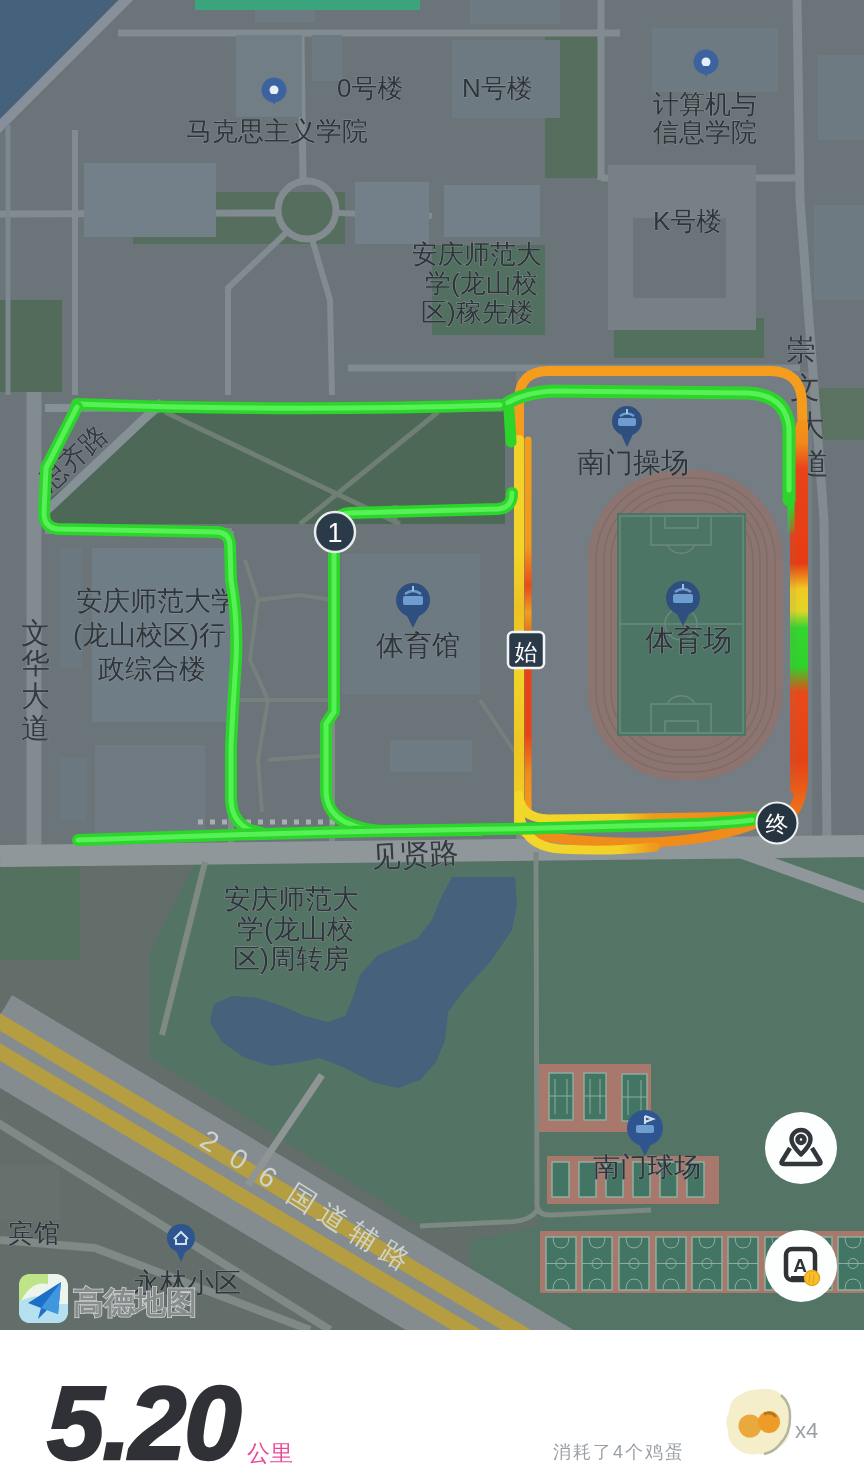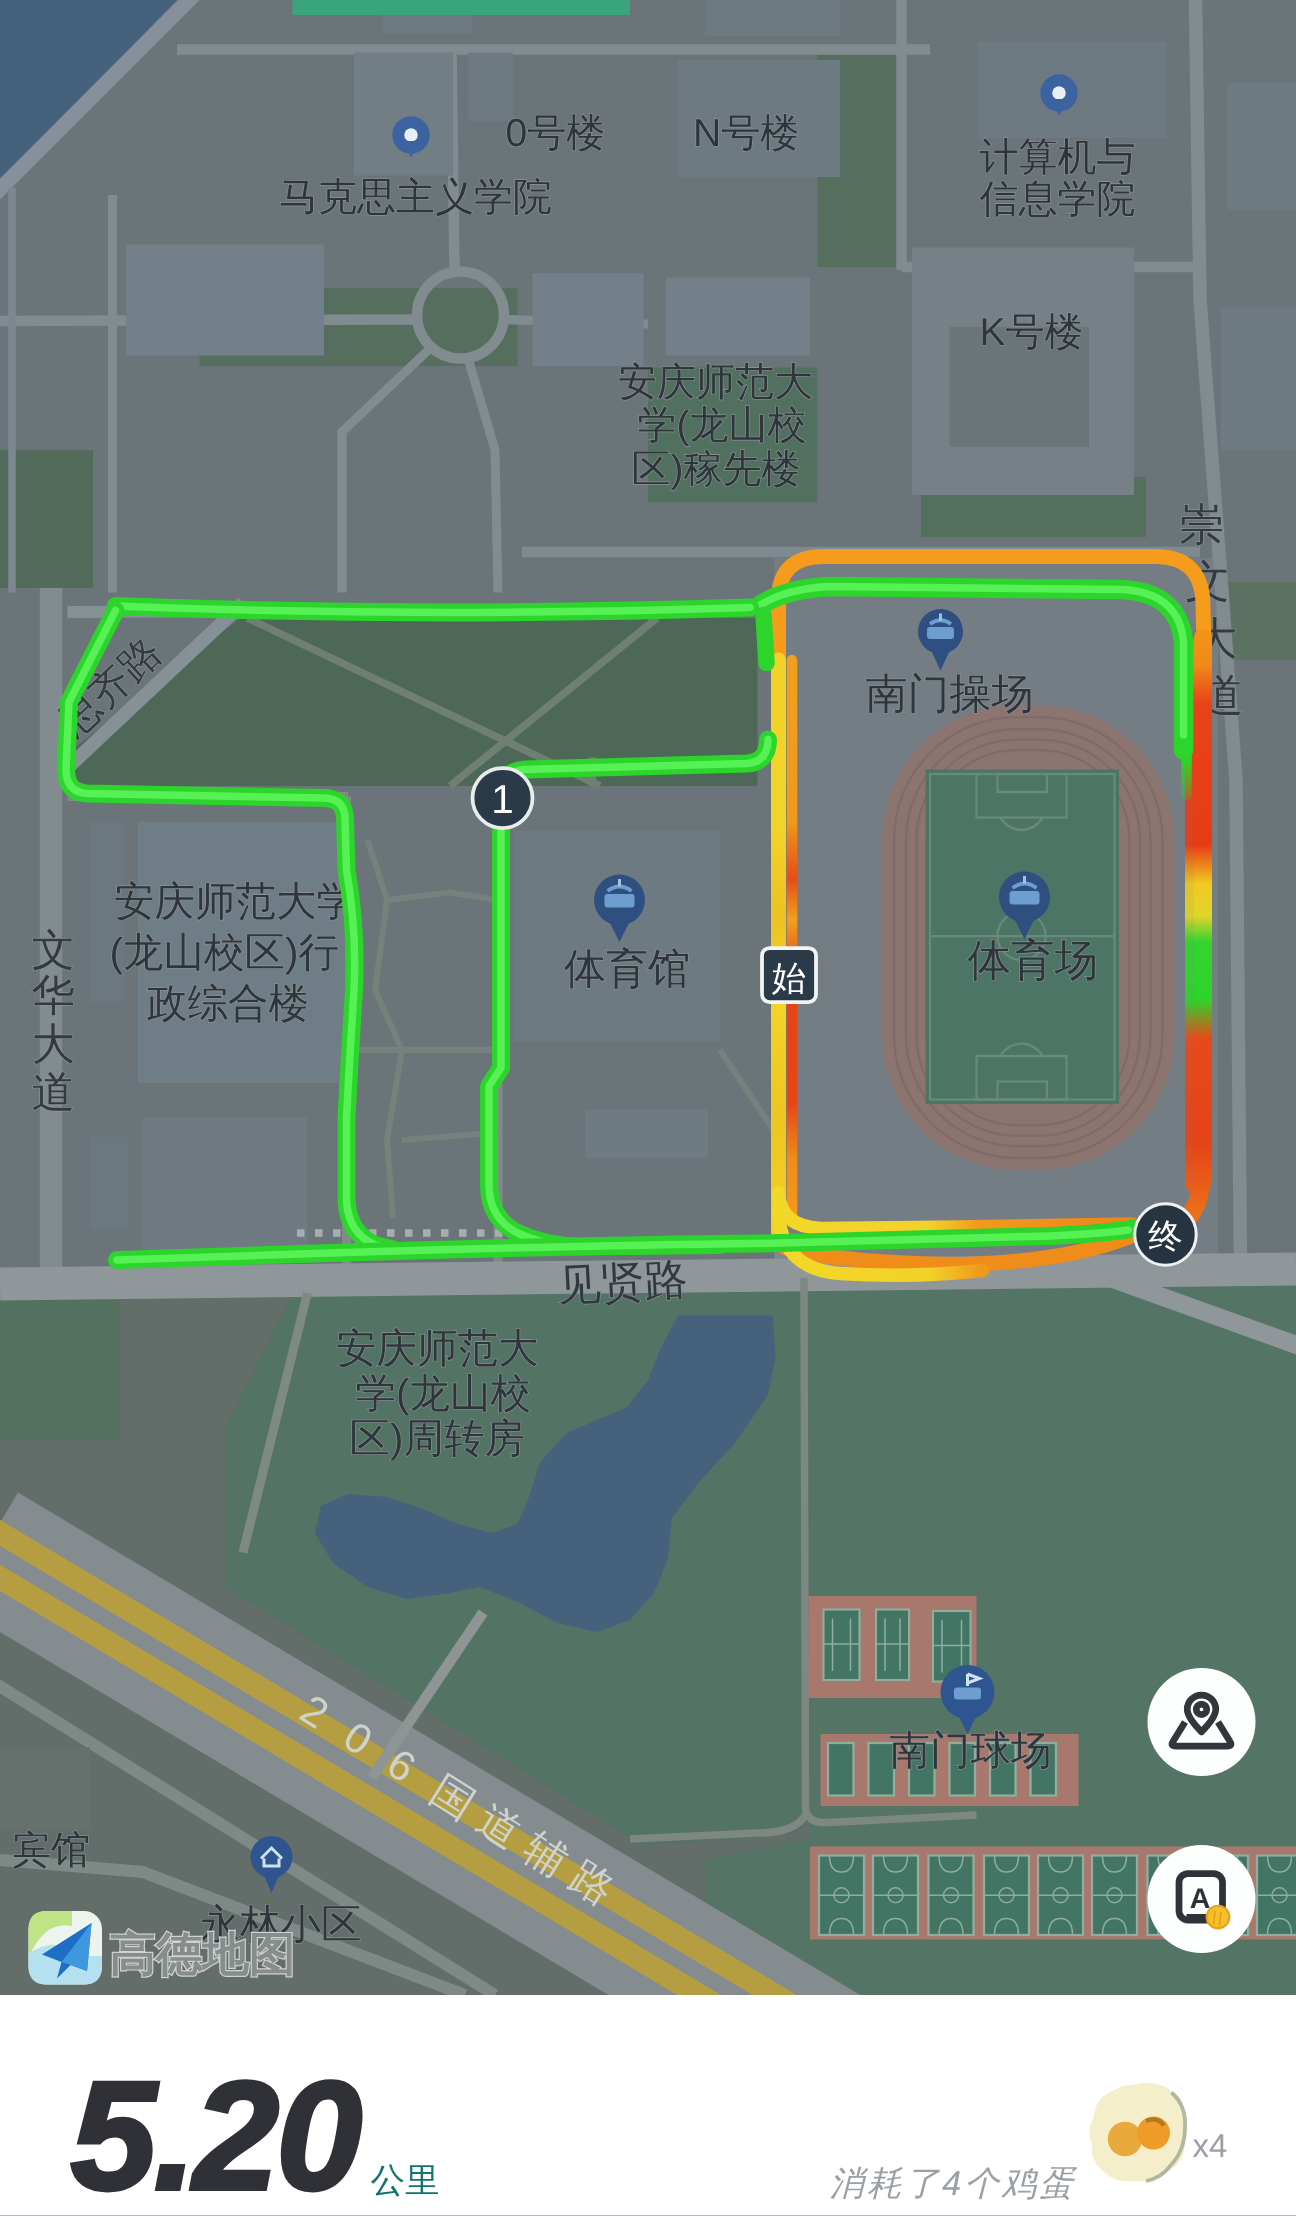--- a/index.html
+++ b/index.html
@@ -1,21 +1,21 @@
 <!DOCTYPE html>
 <html><head>
 <meta charset="utf-8">
 <style>
   html,body{margin:0;padding:0;background:#fff;}
   #app{position:relative;width:864px;height:1476px;overflow:hidden;font-family:"Liberation Sans",sans-serif;}
   #map{position:absolute;left:0;top:0;}
   #footer{position:absolute;left:0;top:1330px;width:864px;height:147px;background:#fff;}
   .dist{position:absolute;left:47px;top:1365px;font-size:103px;font-weight:bold;font-style:italic;color:#303136;letter-spacing:-2px;-webkit-text-stroke:2.5px #303136;}
-  .km{position:absolute;left:247px;top:1438px;font-size:23px;color:#0f766e;}
-  .eggs{position:absolute;left:553px;top:1440px;font-size:23px;color:#9aa0a6;letter-spacing:2px;font-style:italic;}
+  .km{position:absolute;left:247px;top:1438px;font-size:23px;color:#ec4899;}
+  .eggs{position:absolute;left:553px;top:1440px;font-size:18px;color:#9aa0a6;letter-spacing:2px;}
   .x4{position:absolute;left:795px;top:1418px;font-size:22px;color:#9aa0a6;}
 </style>
 </head>
 <body>
 <div id="app">
 
   <svg id="map" width="864" height="1330" viewBox="0 0 864 1330" xmlns="http://www.w3.org/2000/svg">
 
     <rect x="0" y="0" width="864" height="1330" fill="#6a7479"></rect>
 

